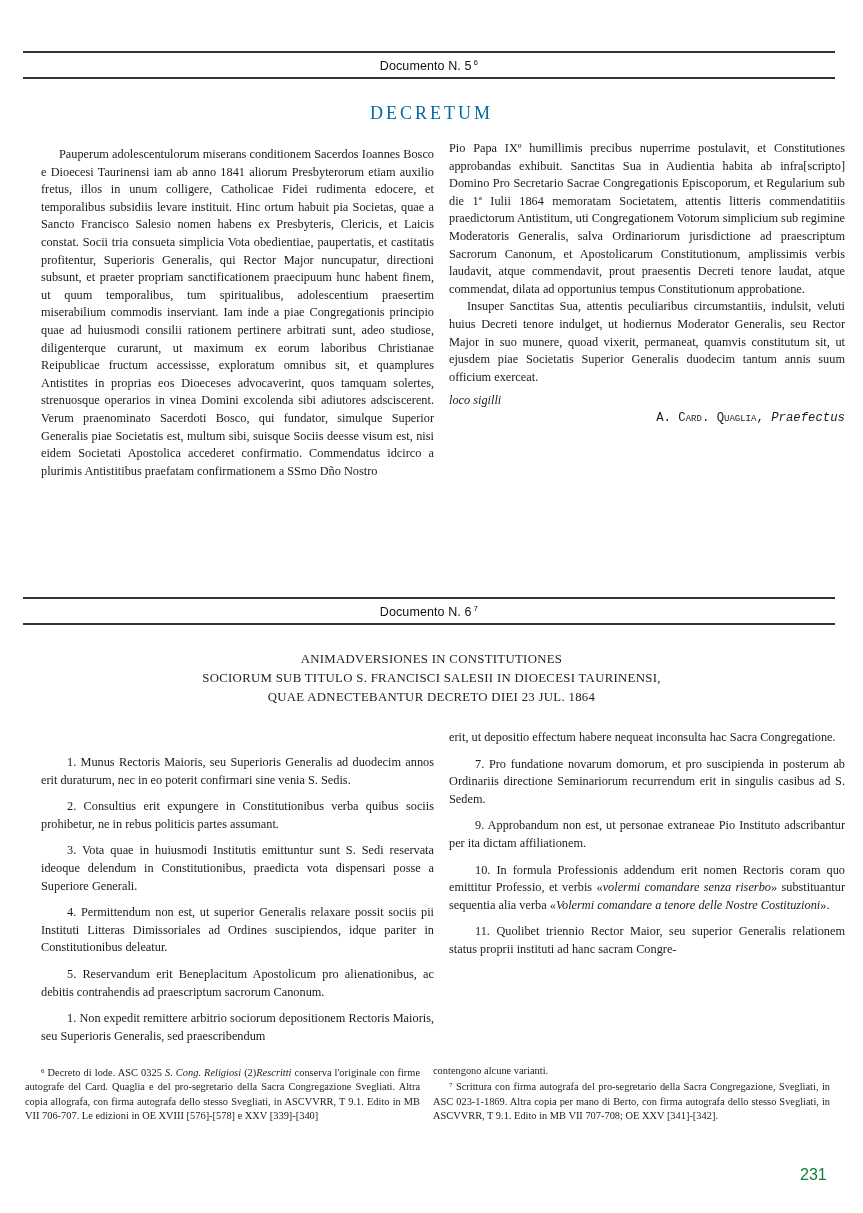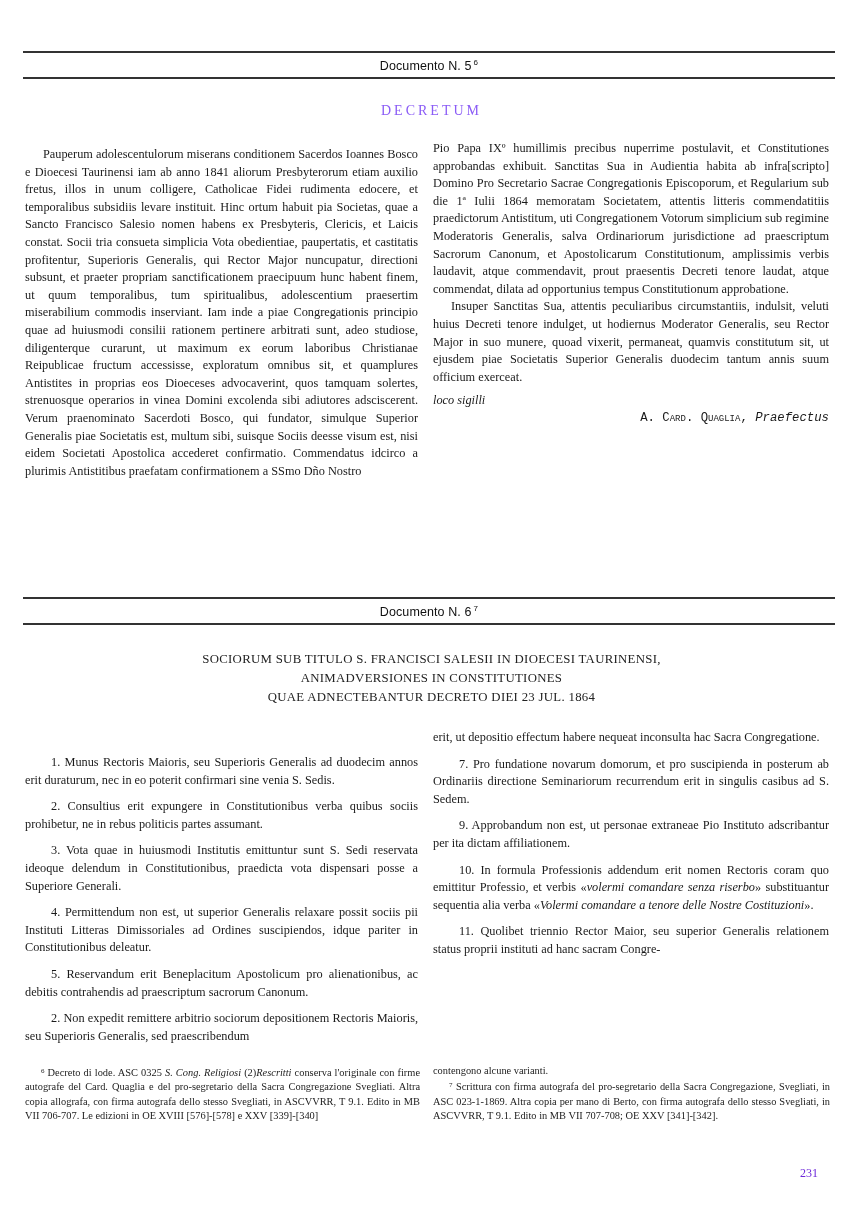--- a/index.html
+++ b/index.html
@@ -8,46 +8,46 @@
   .page { position: absolute; left: 0; top: 0; width: 863px; height: 1213px; }
 
   .doc-header { position: absolute; left: 23px; width: 812px; height: 28px;
                 border-top: 2px solid #333; border-bottom: 2px solid #333;
                 box-sizing: border-box; display: flex; align-items: center; justify-content: center; }
   .doc-header .label { font-family: "Liberation Sans", "DejaVu Sans", sans-serif;
                        font-size: 12.5px; color: #111; letter-spacing: 0.1px; }
   .doc-header sup { font-size: 8px; vertical-align: 5px; margin-left: 2px; }
 
   .title-decretum { position: absolute; left: 0; width: 863px; top: 103px; text-align: center;
-                    font-size: 14px; letter-spacing: 3px; color: #8b5cf6; }
+                    font-size: 18px; letter-spacing: 3px; color: #0369a1; }
 
   .col { position: absolute; font-size: 12.3px; line-height: 17.6px; text-align: justify;
-         hyphens: manual; }
+         hyphens: manual; margin-left: 16px; }
   .col p { margin: 0; }
   .indent { text-indent: 18px; }
 
   .datum { font-style: italic; margin-top: 8px !important; }
   .sign-row { display: flex; justify-content: space-between; margin-top: 6px; flex-direction: column; }
   .sign-row .loco { font-style: italic; }
   .right { text-align: right; font-family: Liberation Mono, monospace; }
   .sc { font-variant: small-caps; }
   .it { font-style: italic; }
 
   .anim-title { position: absolute; left: 0; width: 863px; top: 650px; text-align: center;
                 font-size: 12.8px; line-height: 19px; letter-spacing: 0.3px; color: #222; }
 
   .items p { margin: 0 0 9px 0; text-indent: 26px; }
 
   .footnotes { position: absolute; font-size: 10.4px; line-height: 14.3px; text-align: justify; color: #222; }
   .footnotes p { margin: 0; }
   .fn-indent { text-indent: 16px; }
   .fnmark { font-size: 7px; vertical-align: 3px; }
 
-  .page-number { position: absolute; left: 800px; top: 1166px; font-size: 12px;
-                 font-family: Liberation Serif, serif; color: #6d28d9; }
+  .page-number { position: absolute; left: 800px; top: 1166px; font-size: 16px;
+                 font-family: Liberation Sans, sans-serif; color: #15803d; }
 </style>
 </head>
 <body>
 
 <div class="page">
 
   <div class="doc-header" style="top:51px;">
     <span class="label"><span>Documento N. 5</span><sup>6</sup></span>
   </div>
 
@@ -64,32 +64,32 @@
       <span class="loco">loco sigilli</span>
       <span class="right"><span class="sc">A. Card. Quaglia,</span> <span class="it">Praefectus</span></span>
     </div>
   </div>
 
   <div class="doc-header" style="top:597px;">
     <span class="label"><span>Documento N. 6</span><sup>7</sup></span>
   </div>
 
   <div class="anim-title">
+    <div>ANIMADVERSIONES IN CONSTITUTIONES</div>
     <div>SOCIORUM SUB TITULO S. FRANCISCI SALESII IN DIOECESI TAURINENSI,</div>
-    <div>ANIMADVERSIONES IN CONSTITUTIONES</div>
     <div>QUAE ADNECTEBANTUR DECRETO DIEI 23 JUL. 1864</div>
   </div>
 
   <div class="col items" style="left:25px; top:754px; width:393px;">
     <p>1. Munus Rectoris Maioris, seu Superioris Generalis ad duodecim annos erit duraturum, nec in eo poterit confirmari sine venia S. Sedis.</p>
     <p>2. Consultius erit expungere in Constitutionibus verba quibus sociis prohibetur, ne in rebus politicis partes assumant.</p>
     <p>3. Vota quae in huiusmodi Institutis emittuntur sunt S. Sedi reservata ideoque delendum in Constitutionibus, praedicta vota dispensari posse a Superiore Generali.</p>
     <p>4. Permittendum non est, ut superior Generalis relaxare possit sociis pii Instituti Litteras Dimissoriales ad Ordines suscipiendos, idque pariter in Constitutionibus deleatur.</p>
     <p>5. Reservandum erit Beneplacitum Apostolicum pro alienationibus, ac debitis contrahendis ad praescriptum sacrorum Canonum.</p>
-    <p>2. Non expedit remittere arbitrio sociorum depositionem Rectoris Maioris, seu Superioris Generalis, sed praescribendum</p>
+    <p>1. Non expedit remittere arbitrio sociorum depositionem Rectoris Maioris, seu Superioris Generalis, sed praescribendum</p>
   </div>
 
   <div class="col items" style="left:433px; top:729px; width:396px;">
     <p style="text-indent:0">erit, ut depositio effectum habere nequeat inconsulta hac Sacra Congregatione.</p>
     <p>7. Pro fundatione novarum domorum, et pro suscipienda in posterum ab Ordinariis directione Seminariorum recurrendum erit in singulis casibus ad S. Sedem.</p>
     <p>9. Approbandum non est, ut personae extraneae Pio Instituto adscribantur per ita dictam affiliationem.</p>
     <p><span>10. In formula Professionis addendum erit nomen Rectoris coram quo emittitur Professio, et verbis «</span><span class="it">volermi comandare senza riserbo</span><span>» substituantur sequentia alia verba «</span><span class="it">Volermi comandare a tenore delle Nostre Costituzioni</span><span>».</span></p>
     <p>11. Quolibet triennio Rector Maior, seu superior Generalis relationem status proprii instituti ad hanc sacram Congre-</p>
   </div>
 

